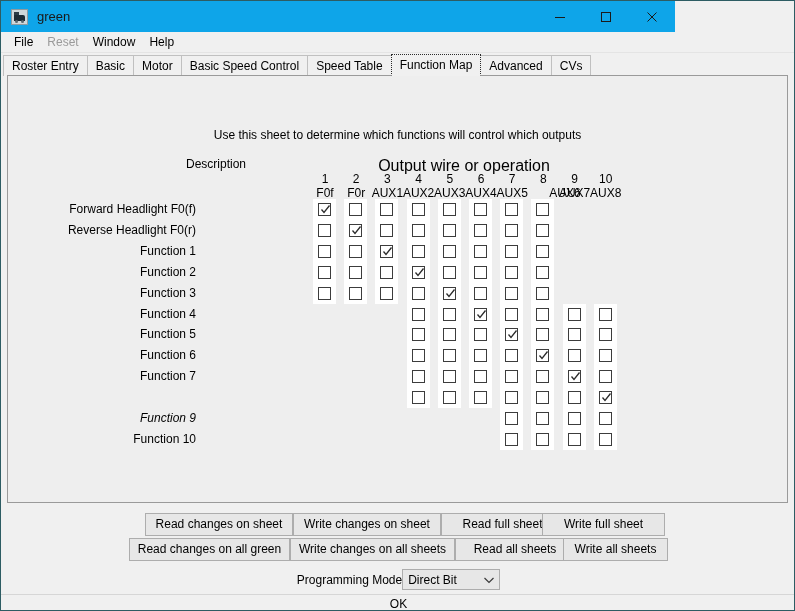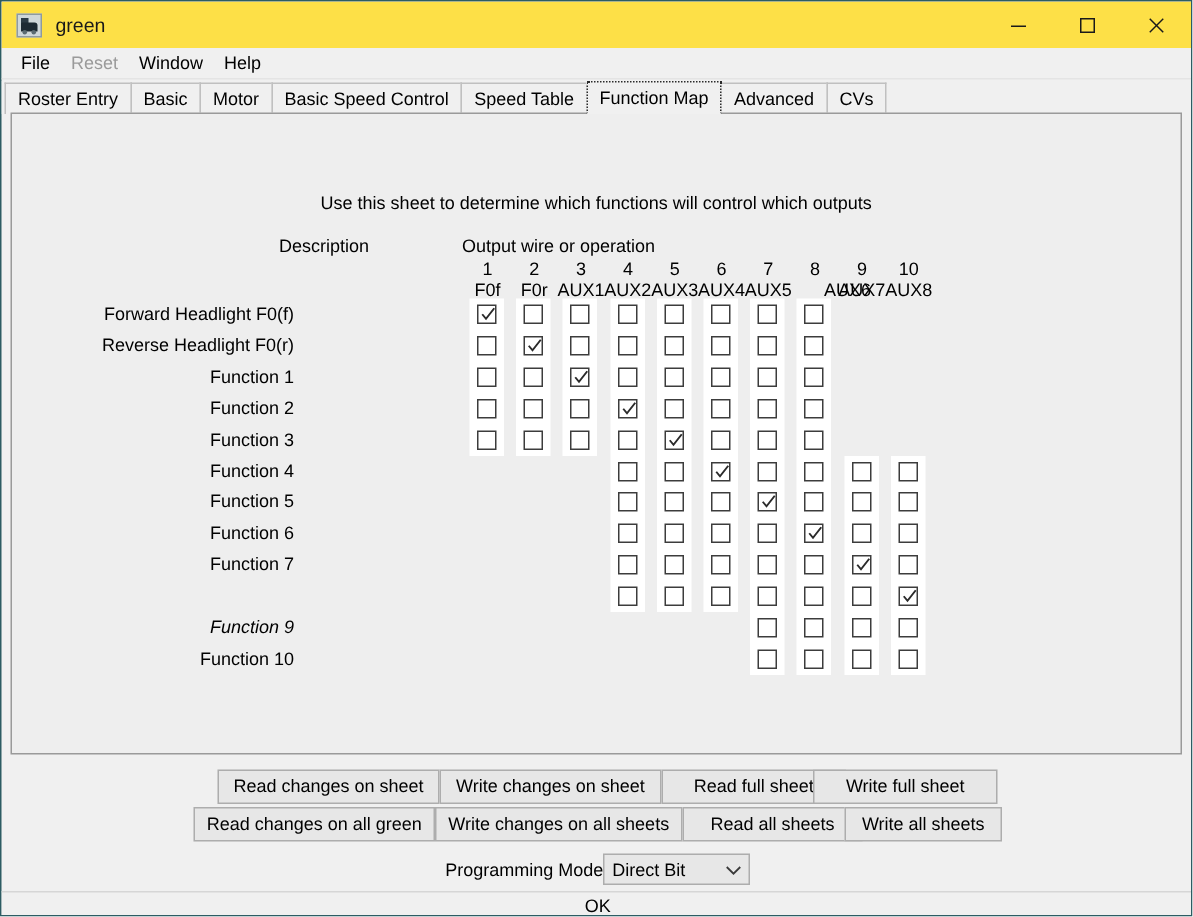--- a/index.html
+++ b/index.html
@@ -20,23 +20,23 @@
     background: #f0f0f0;
     overflow: hidden;
     box-sizing: border-box;
     border: 1px solid #2d5c63;
   }
 
   
   .titlebar {
     position: absolute;
     left: 0; top: 0;
-    width: 793px;
+    width: 674px;
     height: 31px;
-    background: #fde047;
+    background: #0ea5e9;
     display: flex;
     align-items: center;
   }
   .titlebar-icon {
     width: 17px; height: 16px;
     margin-left: 10px;
     margin-right: 9px;
     flex: none;
     position: relative;
     background: #cfd7d9;
@@ -166,21 +166,22 @@
   }
   .desc-header {
     position: absolute;
     left: 178px; top: 81px;
     font-size: 12px;
   }
   .ow-header {
     position: absolute;
     left: 300px; top: 81px;
     width: 312px;
-    font-size: 12px;
+    text-align: center;
+    font-size: 16px;
   }
   .colnum, .colname {
     position: absolute;
     width: 32px;
     text-align: center;
     font-size: 12px;
   }
   .colnum  { top: 96px; }
   .colname { top: 110px; }
 

